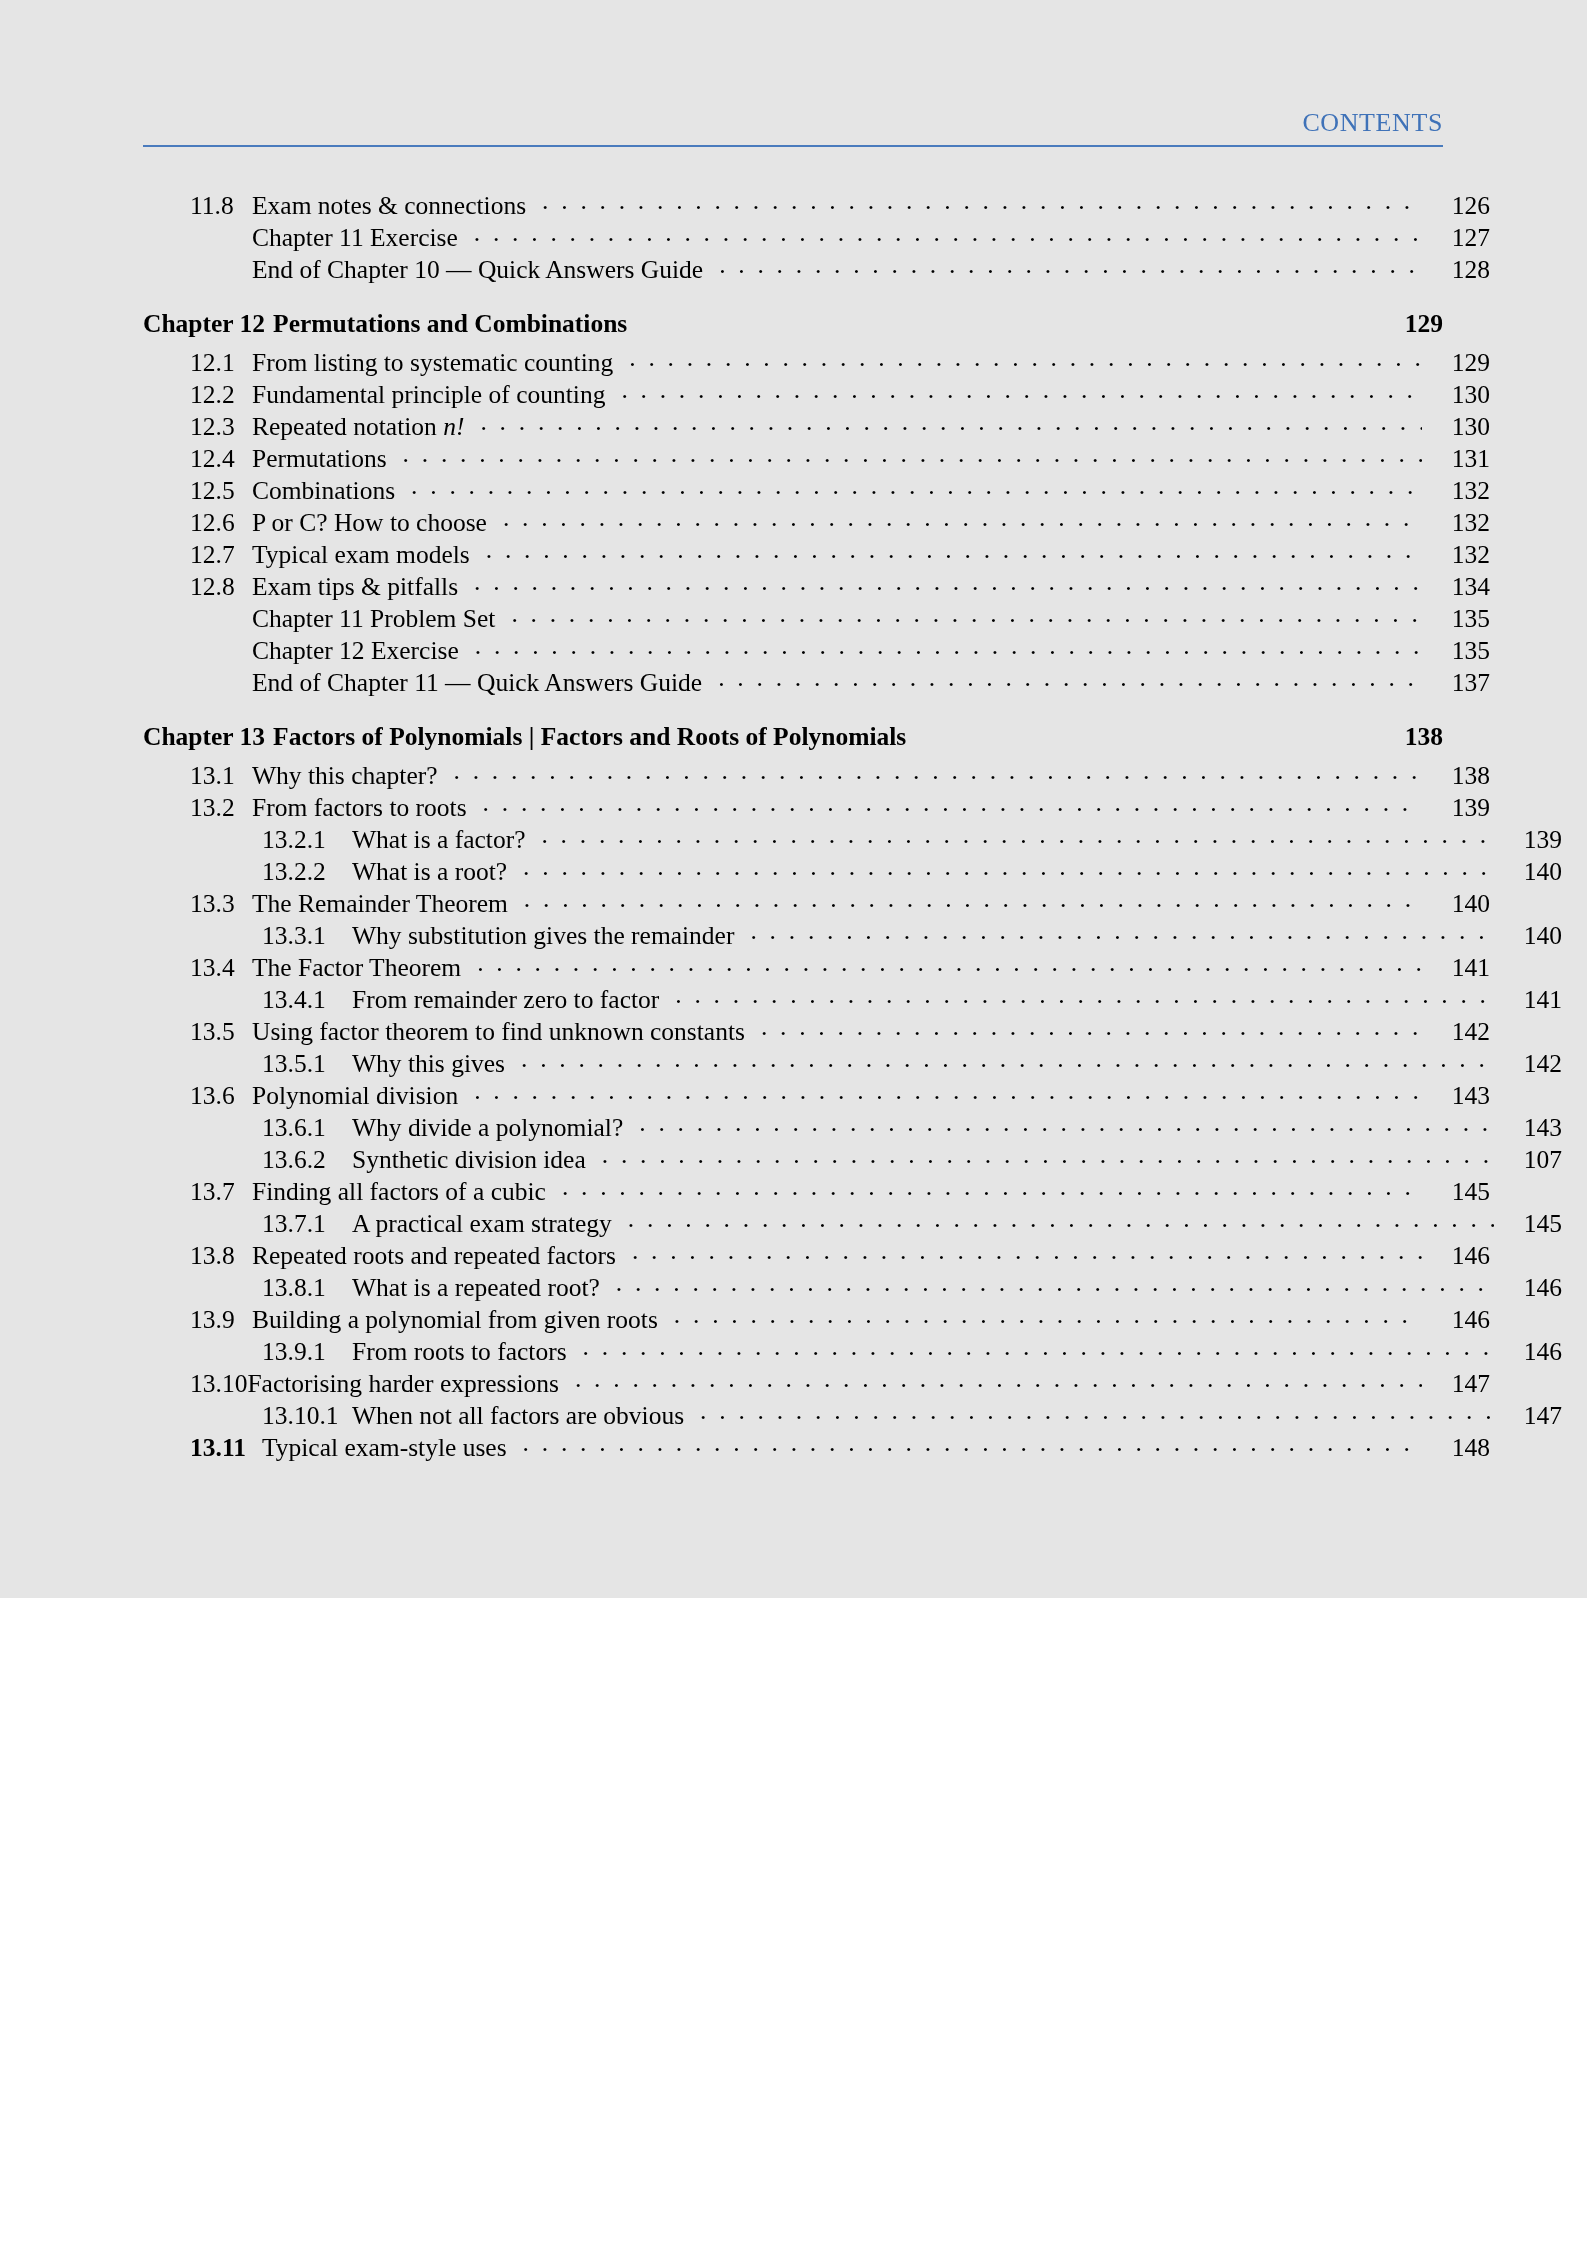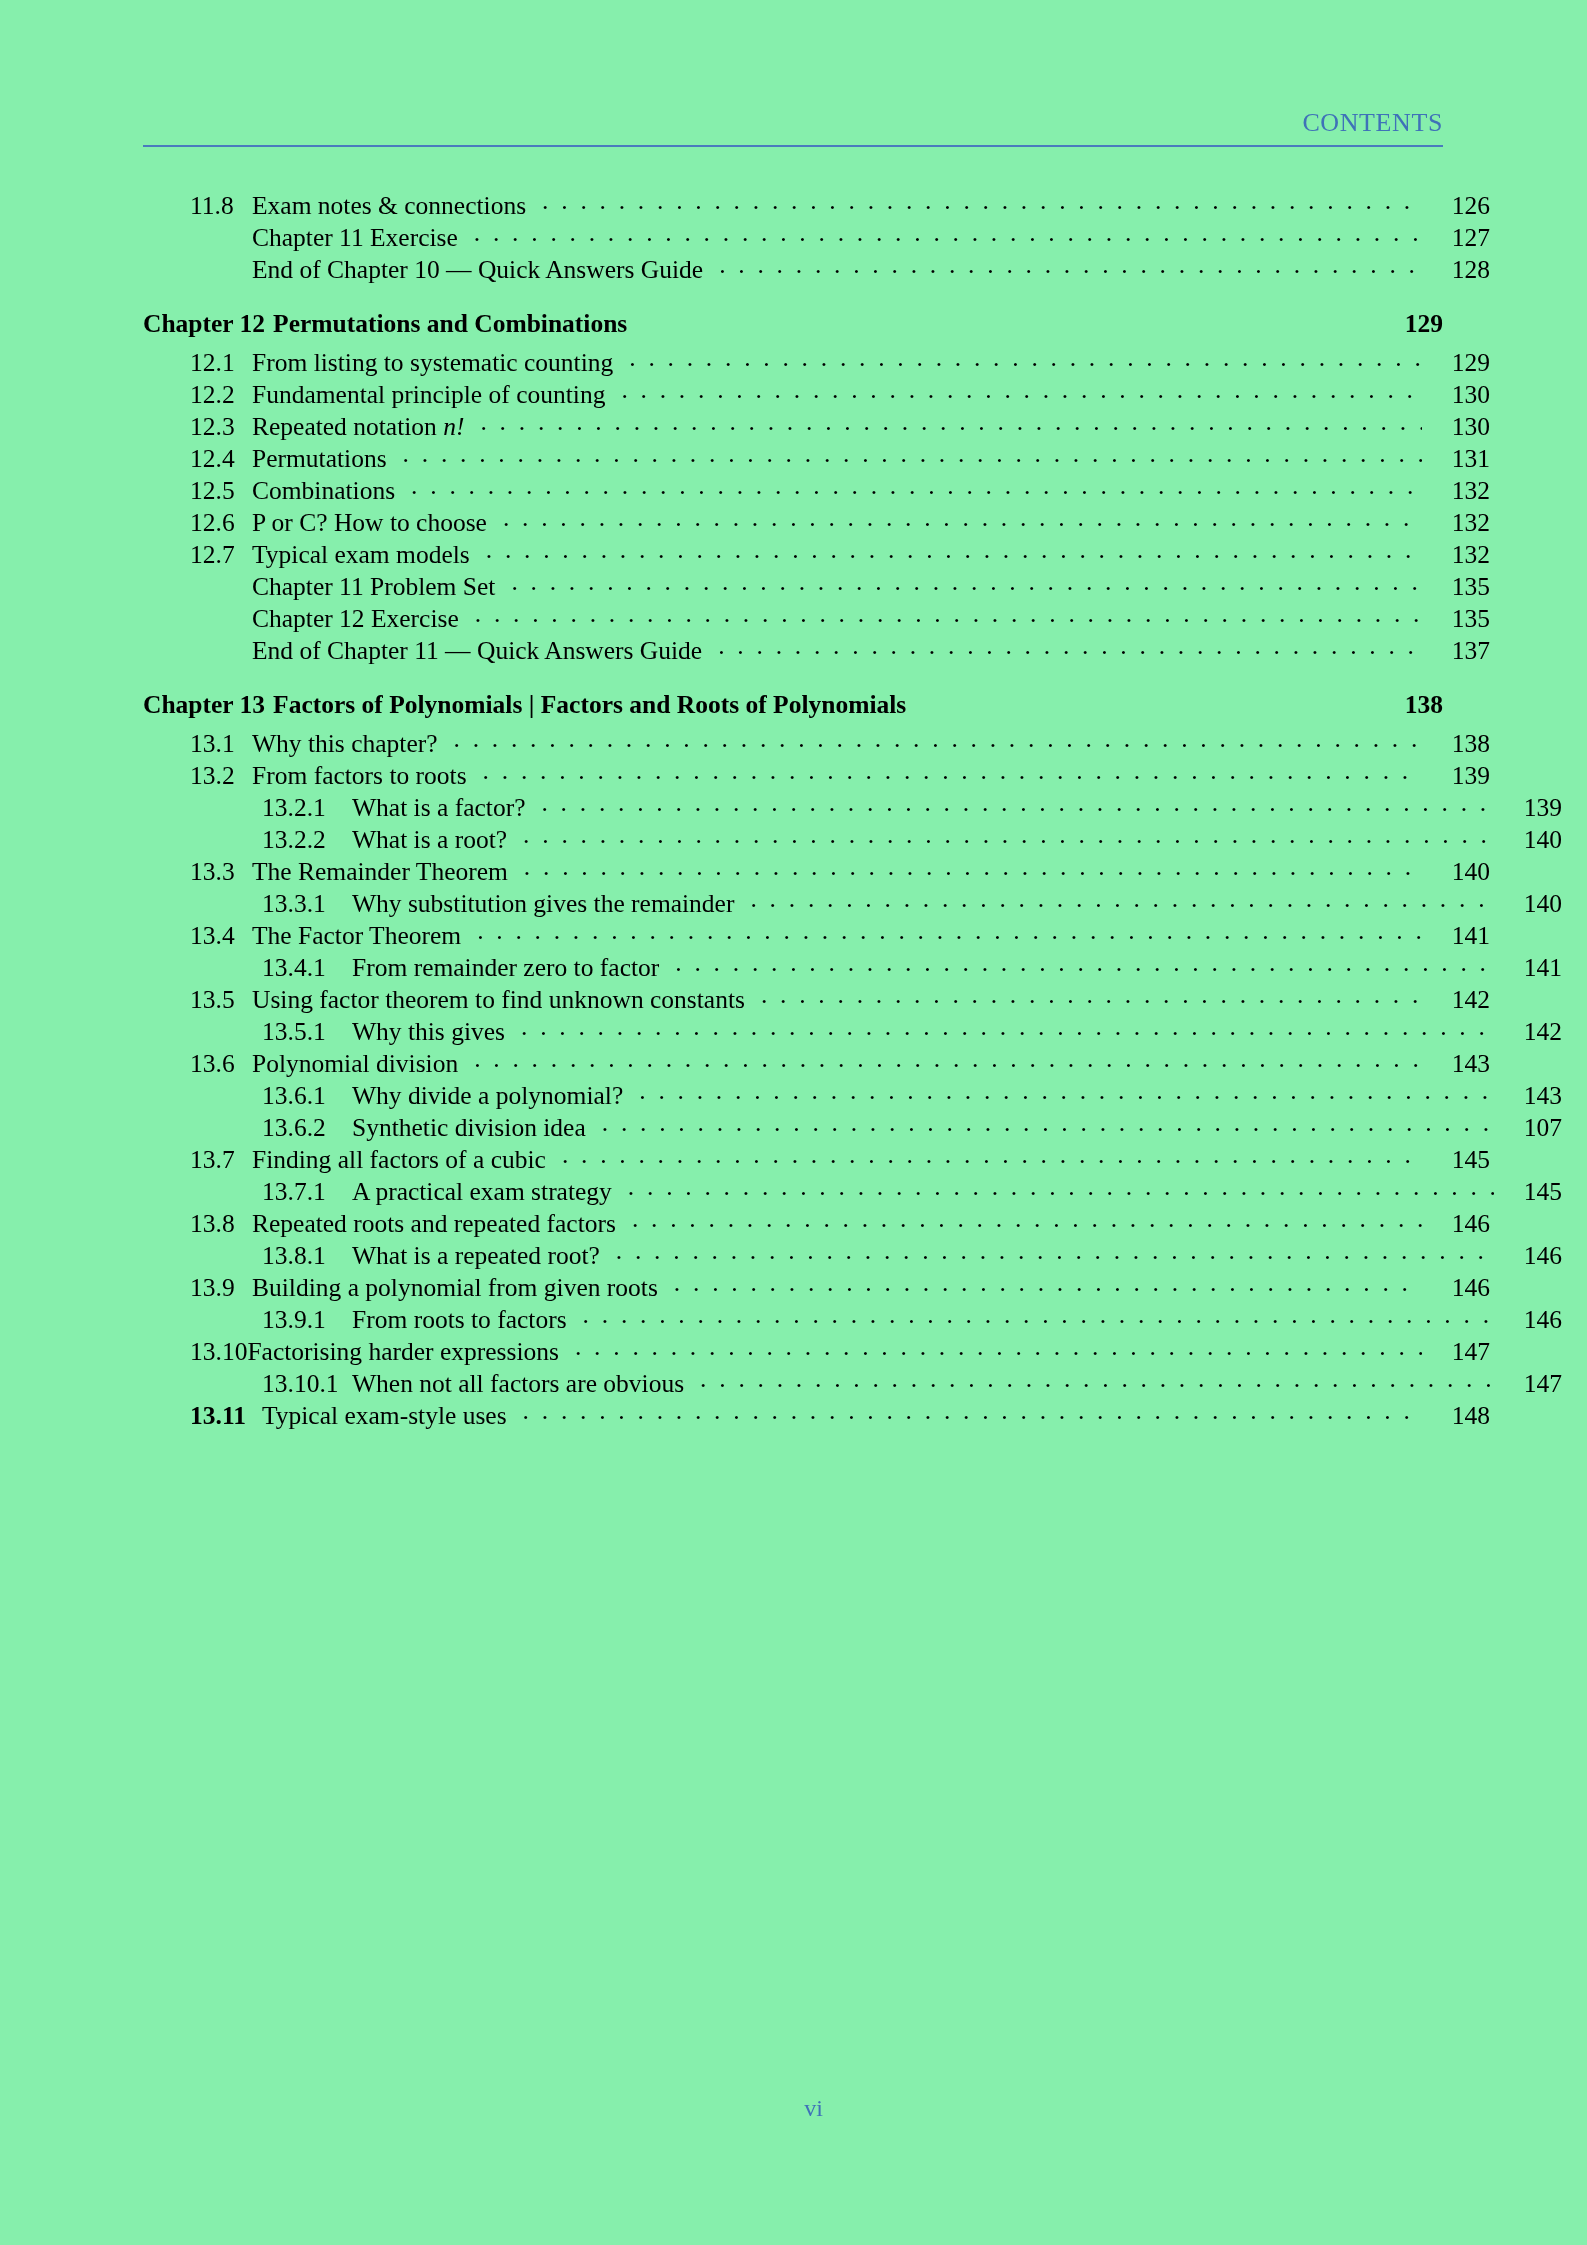--- a/index.html
+++ b/index.html
@@ -4,22 +4,22 @@
 <title>Contents</title>
 <style>
   html, body {
     margin: 0;
     padding: 0;
     background: #ffffff;
   }
   .page {
     position: relative;
     width: 1587px;
-    height: 2245px;
-    background: #86efac;
+    height: 1598px;
+    background: #e5e5e5;
     font-family: "Liberation Serif", "DejaVu Serif", serif;
     color: #000000;
     overflow: hidden;
     box-sizing: border-box;
   }
 
   
   .header {
     position: absolute;
     left: 143px;
@@ -205,20 +205,26 @@
         <span class="leader"></span>
         <span class="pageno">132</span>
       </div>
       <div class="toc-row lvl-1">
         <span class="num">12.7</span>
         <span class="title">Typical exam models</span>
         <span class="leader"></span>
         <span class="pageno">132</span>
       </div>
       <div class="toc-row lvl-1">
+        <span class="num">12.8</span>
+        <span class="title">Exam tips &amp; pitfalls</span>
+        <span class="leader"></span>
+        <span class="pageno">134</span>
+      </div>
+      <div class="toc-row lvl-1">
         <span class="num"></span>
         <span class="title">Chapter 11 Problem Set</span>
         <span class="leader"></span>
         <span class="pageno">135</span>
       </div>
       <div class="toc-row lvl-1">
         <span class="num"></span>
         <span class="title">Chapter 12  Exercise</span>
         <span class="leader"></span>
         <span class="pageno">135</span>

